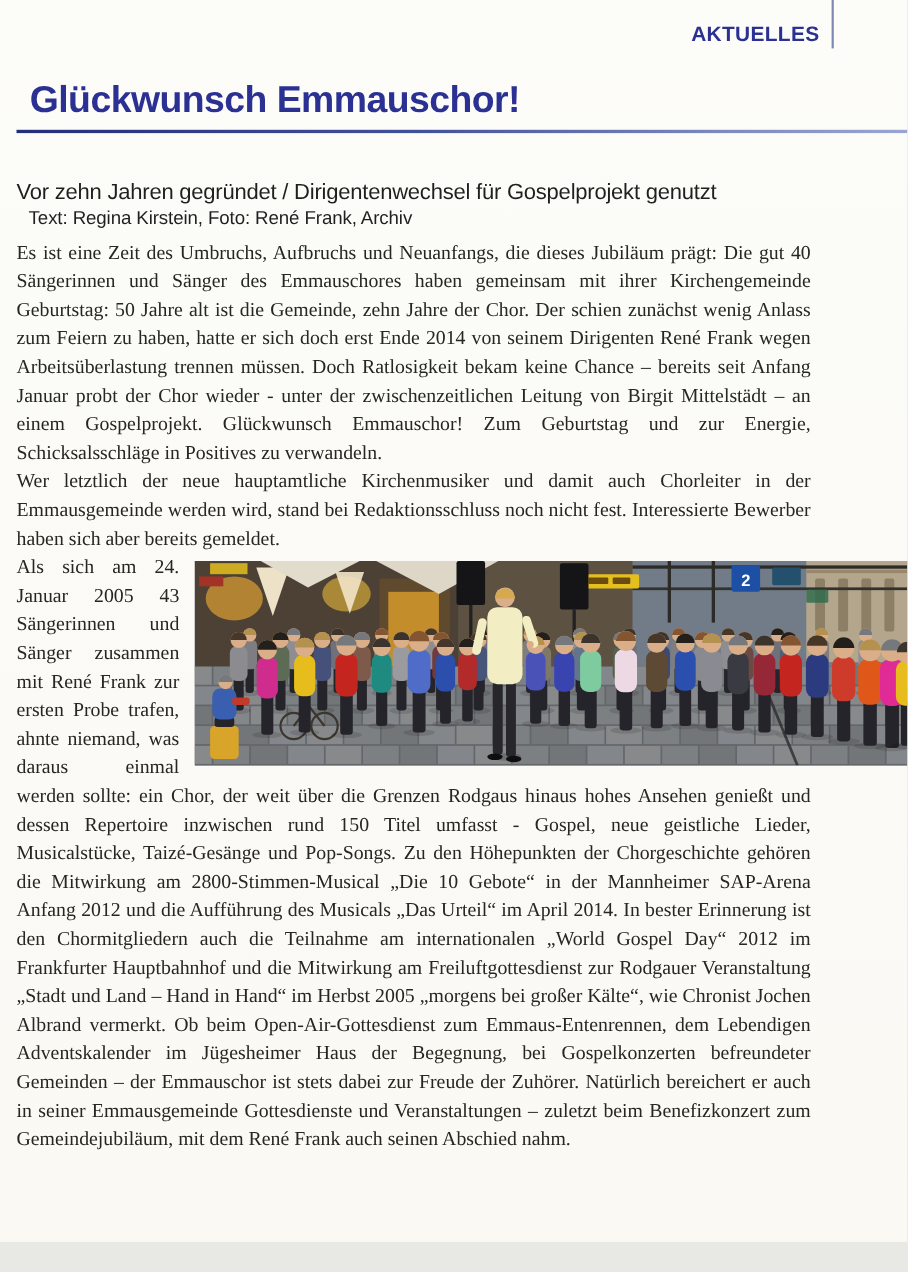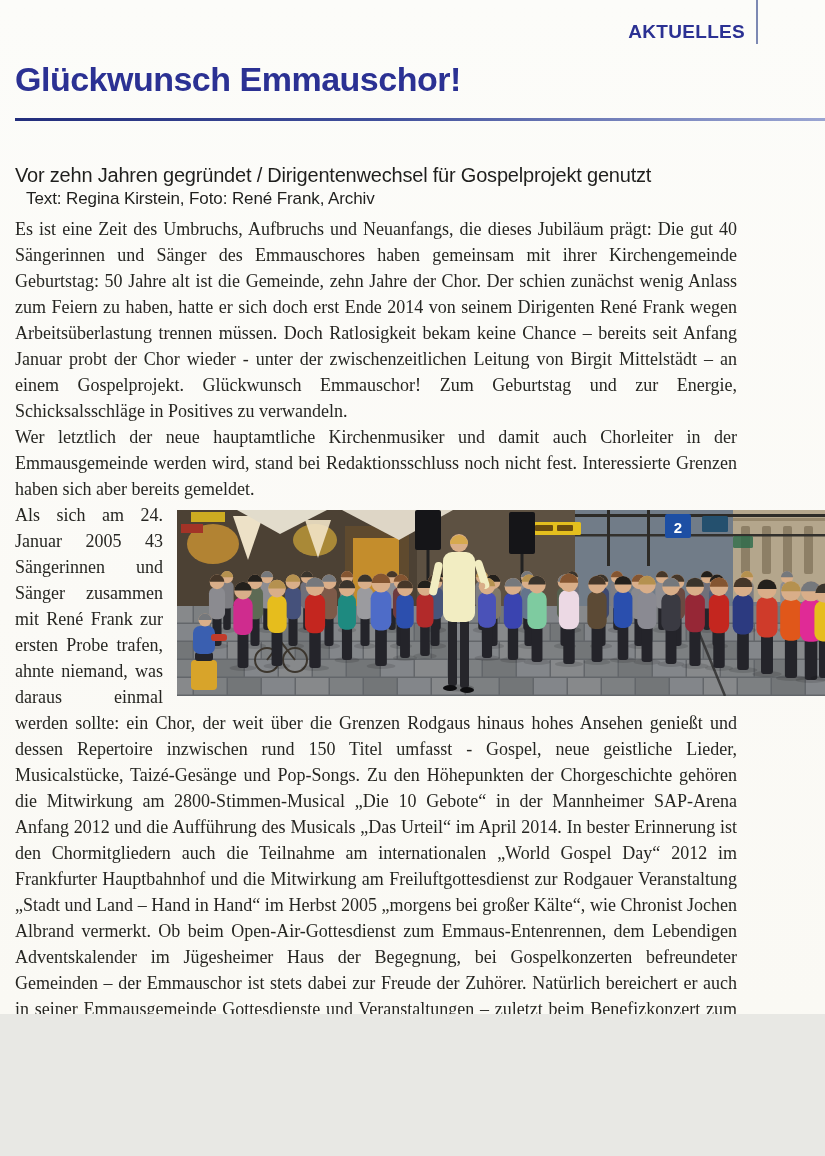--- a/index.html
+++ b/index.html
@@ -1,27 +1,27 @@
 <!DOCTYPE html>
 <html lang="de"><head>
 <meta charset="utf-8">
 <style>
   html,body{margin:0;padding:0;background:#e8e8e4;}
   .page{
-    position:relative;width:825px;height:1014px;overflow:hidden;
+    position:relative;width:825px;height:1129px;overflow:hidden;
     background:linear-gradient(180deg,#fcfcf9 0%,#fbfaf6 60%,#faf9f4 100%);
     font-family:"Liberation Sans",sans-serif;
   }
   .vline{position:absolute;left:756px;top:0;width:2px;height:44px;background:#7d89b3;}
   .section-label{
     position:absolute;top:21px;right:80px;
     font-size:19px;font-weight:700;color:#2b3193;letter-spacing:.3px;
   }
   .title{
-    position:absolute;left:15px;top:60px;margin:0;
+    position:absolute;left:15px;top:60px;margin:12px;
     font-size:34px;font-weight:700;color:#2b3193;letter-spacing:-.5px;white-space:nowrap;
   }
   .rule{
     position:absolute;left:15px;top:118px;width:810px;height:3px;
     background:linear-gradient(90deg,#232e7c 0%,#41509c 45%,#7e8ac0 80%,#9aa5d2 100%);
   }
   .subtitle{position:absolute;left:15px;top:132px;font-size:20px;color:#1f1f1d;letter-spacing:-.2px;white-space:nowrap;margin-top:32px;}
   .credit{position:absolute;left:26px;top:161px;font-size:17px;color:#1f1f1d;letter-spacing:-.1px;white-space:nowrap;margin-top:28px;}
   .article{position:absolute;left:0;top:216px;width:825px;padding-left:15px;box-sizing:border-box;}
   .article p{
@@ -43,21 +43,21 @@
 <div class="page">
   <div class="vline"></div>
   <div class="section-label">AKTUELLES</div>
   <h1 class="title">Glückwunsch Emmauschor!</h1>
   <div class="rule"></div>
   <div class="subtitle">Vor zehn Jahren gegründet / Dirigentenwechsel für Gospelprojekt genutzt</div>
   <div class="credit">Text: Regina Kirstein, Foto: René Frank, Archiv</div>
 
   <div class="article">
     <p>Es ist eine Zeit des Umbruchs, Aufbruchs und Neuanfangs, die dieses Jubiläum prägt: Die gut 40 Sängerinnen und Sänger des Emmauschores haben gemeinsam mit ihrer Kirchengemeinde Geburtstag: 50 Jahre alt ist die Gemeinde, zehn Jahre der Chor. Der schien zunächst wenig Anlass zum Feiern zu haben, hatte er sich doch erst Ende 2014 von seinem Dirigenten René Frank wegen Arbeitsüberlastung trennen müssen. Doch Ratlosigkeit bekam keine Chance – bereits seit Anfang Januar probt der Chor wieder - unter der zwischenzeitlichen Leitung von Birgit Mittelstädt – an einem Gospelprojekt. Glückwunsch Emmauschor! Zum Geburtstag und zur Energie, Schicksalsschläge in Positives zu verwandeln.</p>
-    <p>Wer letztlich der neue hauptamtliche Kirchenmusiker und damit auch Chorleiter in der Emmausgemeinde werden wird, stand bei Redaktionsschluss noch nicht fest. Interessierte Grenzen haben sich aber bereits gemeldet.</p>
+    <p>Wer letztlich der neue hauptamtliche Kirchenmusiker und damit auch Chorleiter in der Emmausgemeinde werden wird, stand bei Redaktionsschluss noch nicht fest. Interessierte Bewerber haben sich aber bereits gemeldet.</p>
     <figure class="photo-block">
       <div class="photo" id="choir-photo">
           <svg viewBox="0 0 648 186" width="648" height="186" role="img" aria-label="Chor im Halbkreis in der Bahnhofshalle, Dirigent in hellem Hemd in der Mitte">
             <rect x="0" y="0" width="240" height="100" fill="#4c4134"></rect>
             <rect x="240" y="0" width="170" height="100" fill="#5d5142"></rect>
             <rect x="398" y="0" width="250" height="100" fill="#717c88"></rect>
             <ellipse cx="36" cy="34" rx="26" ry="20" fill="#d49a33" opacity=".75"></ellipse>
             <ellipse cx="138" cy="30" rx="22" ry="16" fill="#e8b93a" opacity=".6"></ellipse>
             <polygon points="56,6 86,6 71,50" fill="#f6ead0" opacity=".95"></polygon>
             <polygon points="128,10 154,10 141,48" fill="#f2e4c6" opacity=".9"></polygon>

